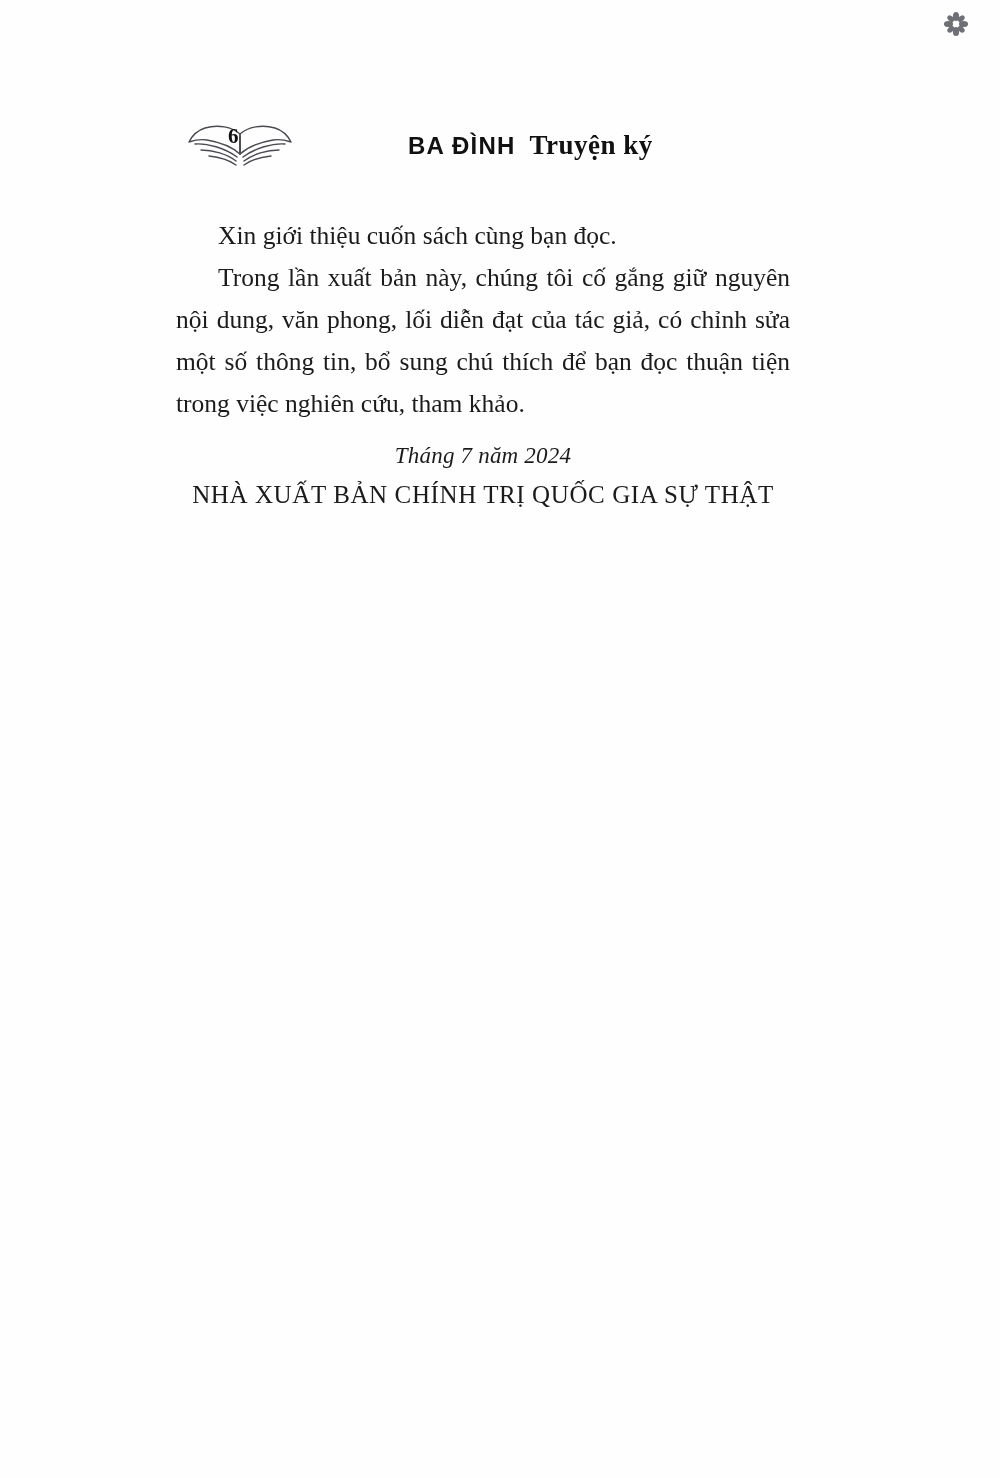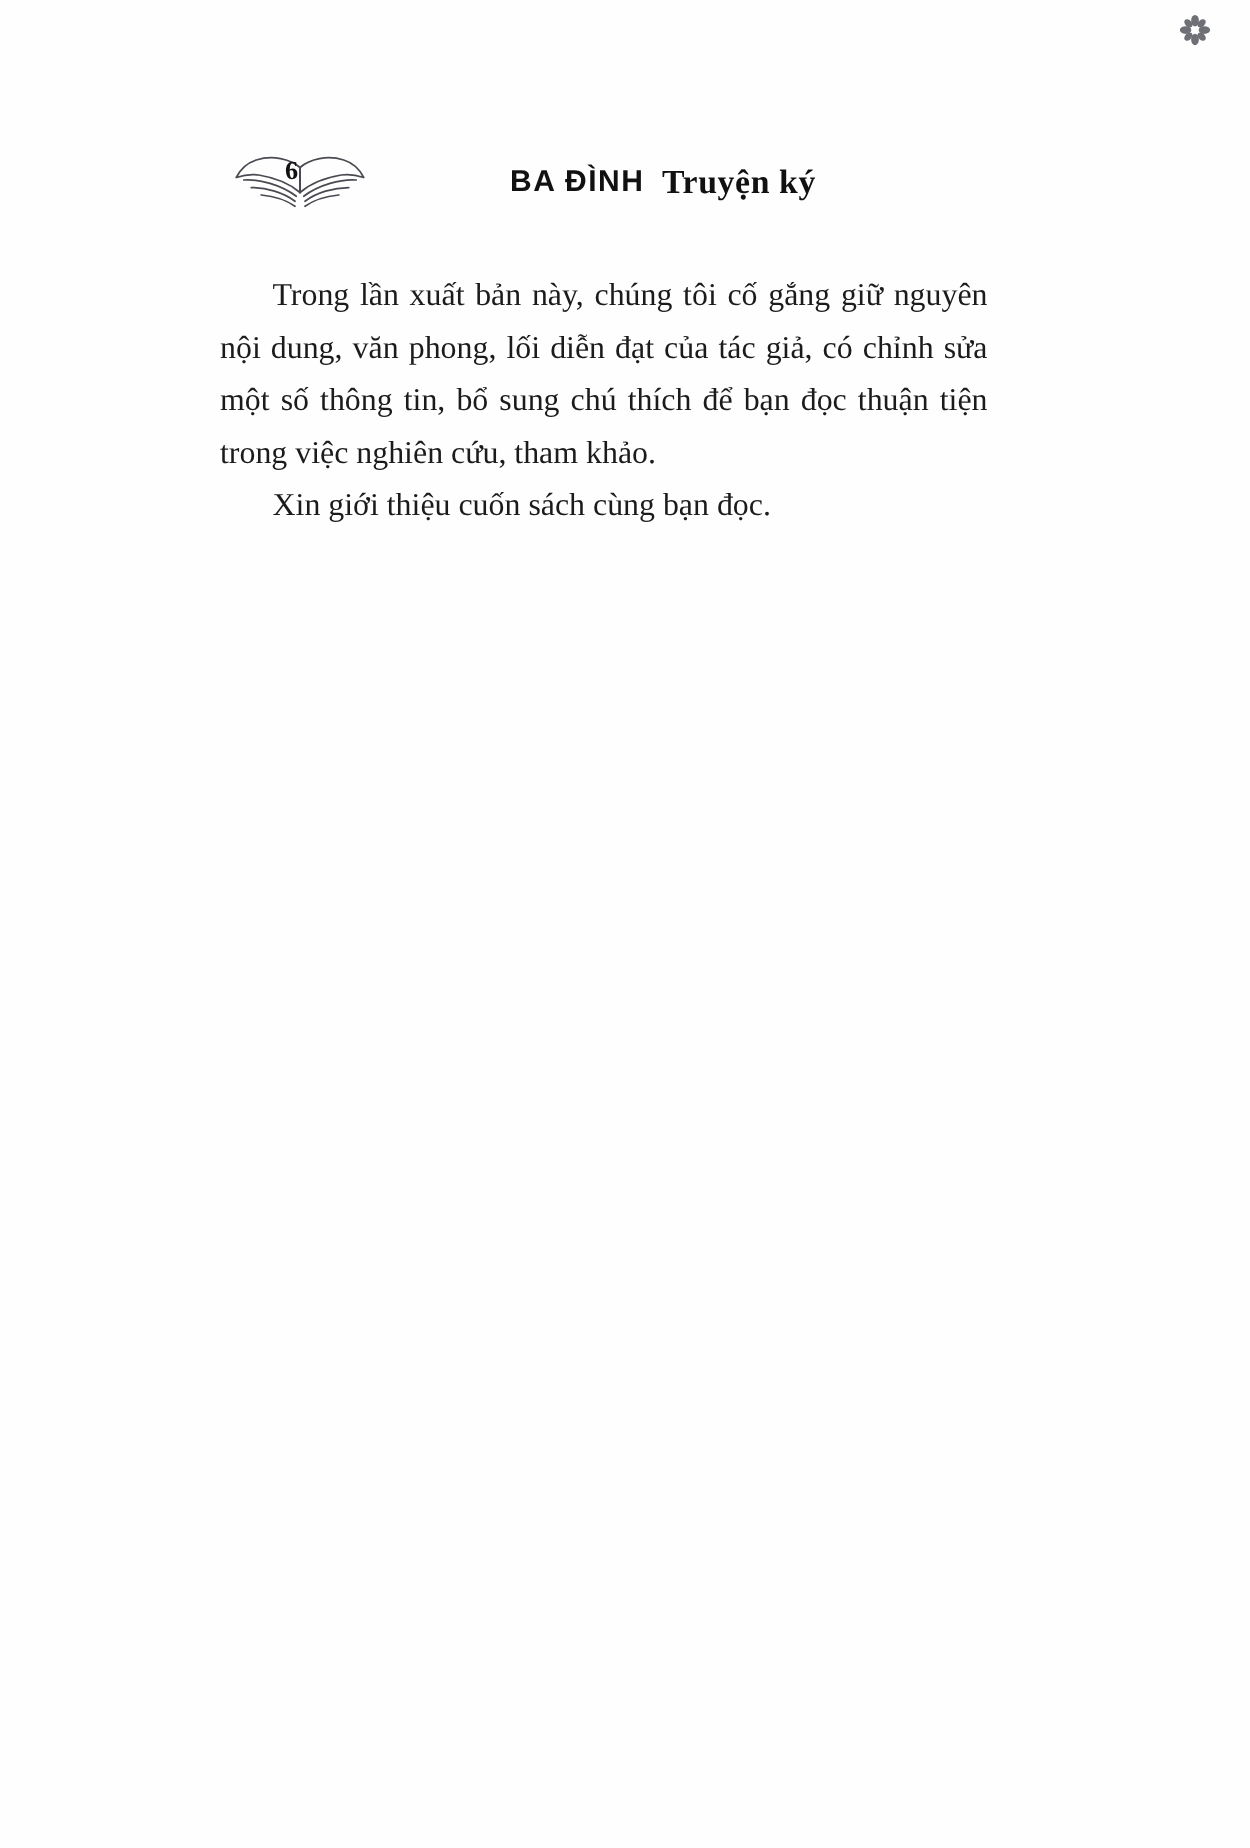--- a/index.html
+++ b/index.html
@@ -188,18 +188,22 @@
     <div class="folio">6</div>
 
     <div class="head-title">
       <span class="ht-main">BA ĐÌNH</span>
       <span class="ht-script">Truyện ký</span>
     </div>
 
   </div>
 
   <div class="body-block">
+    <p class="para last-line-left">Xin giới thiệu cuốn sách cùng bạn đọc.</p>
     <p class="para">Trong lần xuất bản này, chúng tôi cố gắng giữ nguyên nội dung, văn phong, lối diễn đạt của tác giả, có chỉnh sửa một số thông tin, bổ sung chú thích để bạn đọc thuận tiện trong việc nghiên cứu, tham khảo.</p>
-    <p class="para last-line-left">Xin giới thiệu cuốn sách cùng bạn đọc.</p>
-  </div>
-
+  </div>
+
+  <div class="signoff">
+    <div class="date">Tháng 7 năm 2024</div>
+    <div class="publisher">NHÀ XUẤT BẢN CHÍNH TRỊ QUỐC GIA SỰ THẬT</div>
+  </div>
 
 </div>
 
 </body></html>

